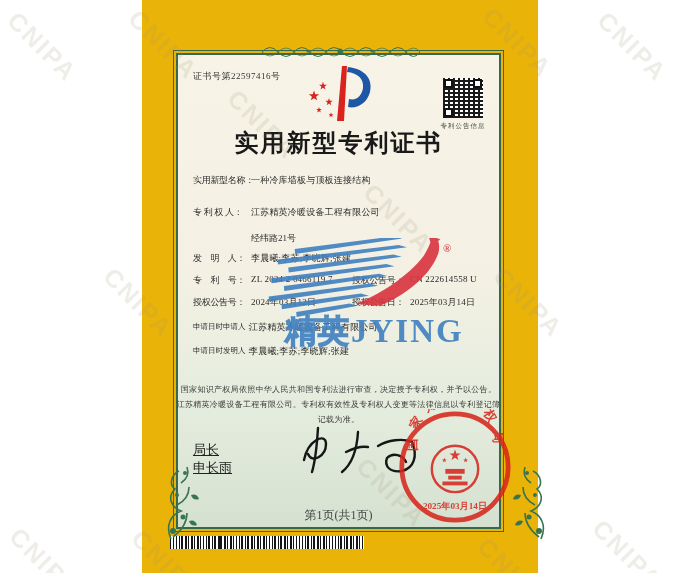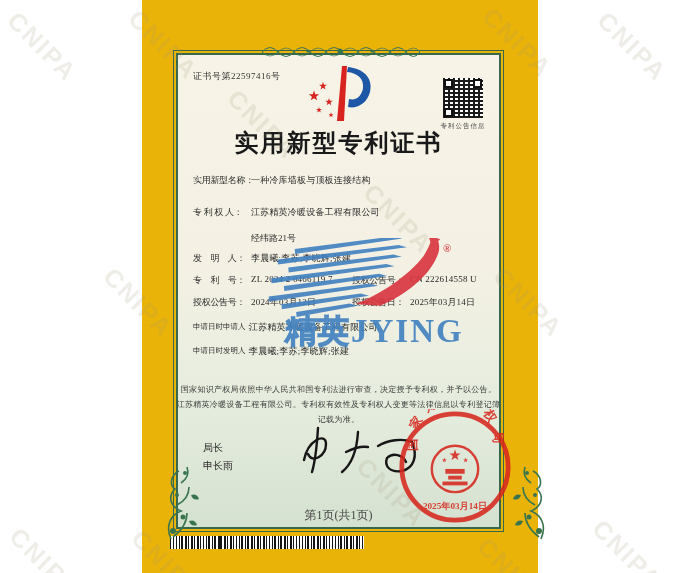--- a/index.html
+++ b/index.html
@@ -47,21 +47,21 @@
   .row .lbl { display:inline-block; width:58px; letter-spacing:-0.3px; vertical-align:top;font-family:Liberation Serif, serif; }
   .row .val { letter-spacing:0.2px;margin-top:41px; }
   .row.small .lbl { width:56px; font-size:7.5px; letter-spacing:0; padding-top:1px; }
   .row.rcol { left:210px; }
   .addr2 { position:absolute; left:109px; font-size:9px; color:#2a2a2a; z-index:4; white-space:nowrap; }
 
   .statutory { position:absolute; left:31px; top:382px; width:331px; text-align:center;
                font-size:8px; letter-spacing:0.3px; color:#3a3a3a; z-index:4; }
   .statutory div { line-height:15px; }
 
-  .director { position:absolute; left:61px; font-size:10px; color:#222; z-index:4; }
+  .director { position:absolute; left:51px; font-size:13px; color:#222; z-index:4;text-decoration:underline; }
   .sig { position:absolute; left:148px; top:424px; width:130px; height:52px; z-index:7; }
 
   .seal { position:absolute; left:255px; top:409px; width:116px; height:116px; z-index:7; opacity:0.88; }
 
   .footer { position:absolute; left:31px; top:507px; width:331px; text-align:center;
             font-size:12px; color:#444; z-index:4; }
 
   .barcode { position:absolute; left:28px; top:536px; width:194px; height:13px; background:#fff;
              background-image:
                repeating-linear-gradient(90deg,#141414 0 1.5px,rgba(255,255,255,0) 1.5px 3px),

